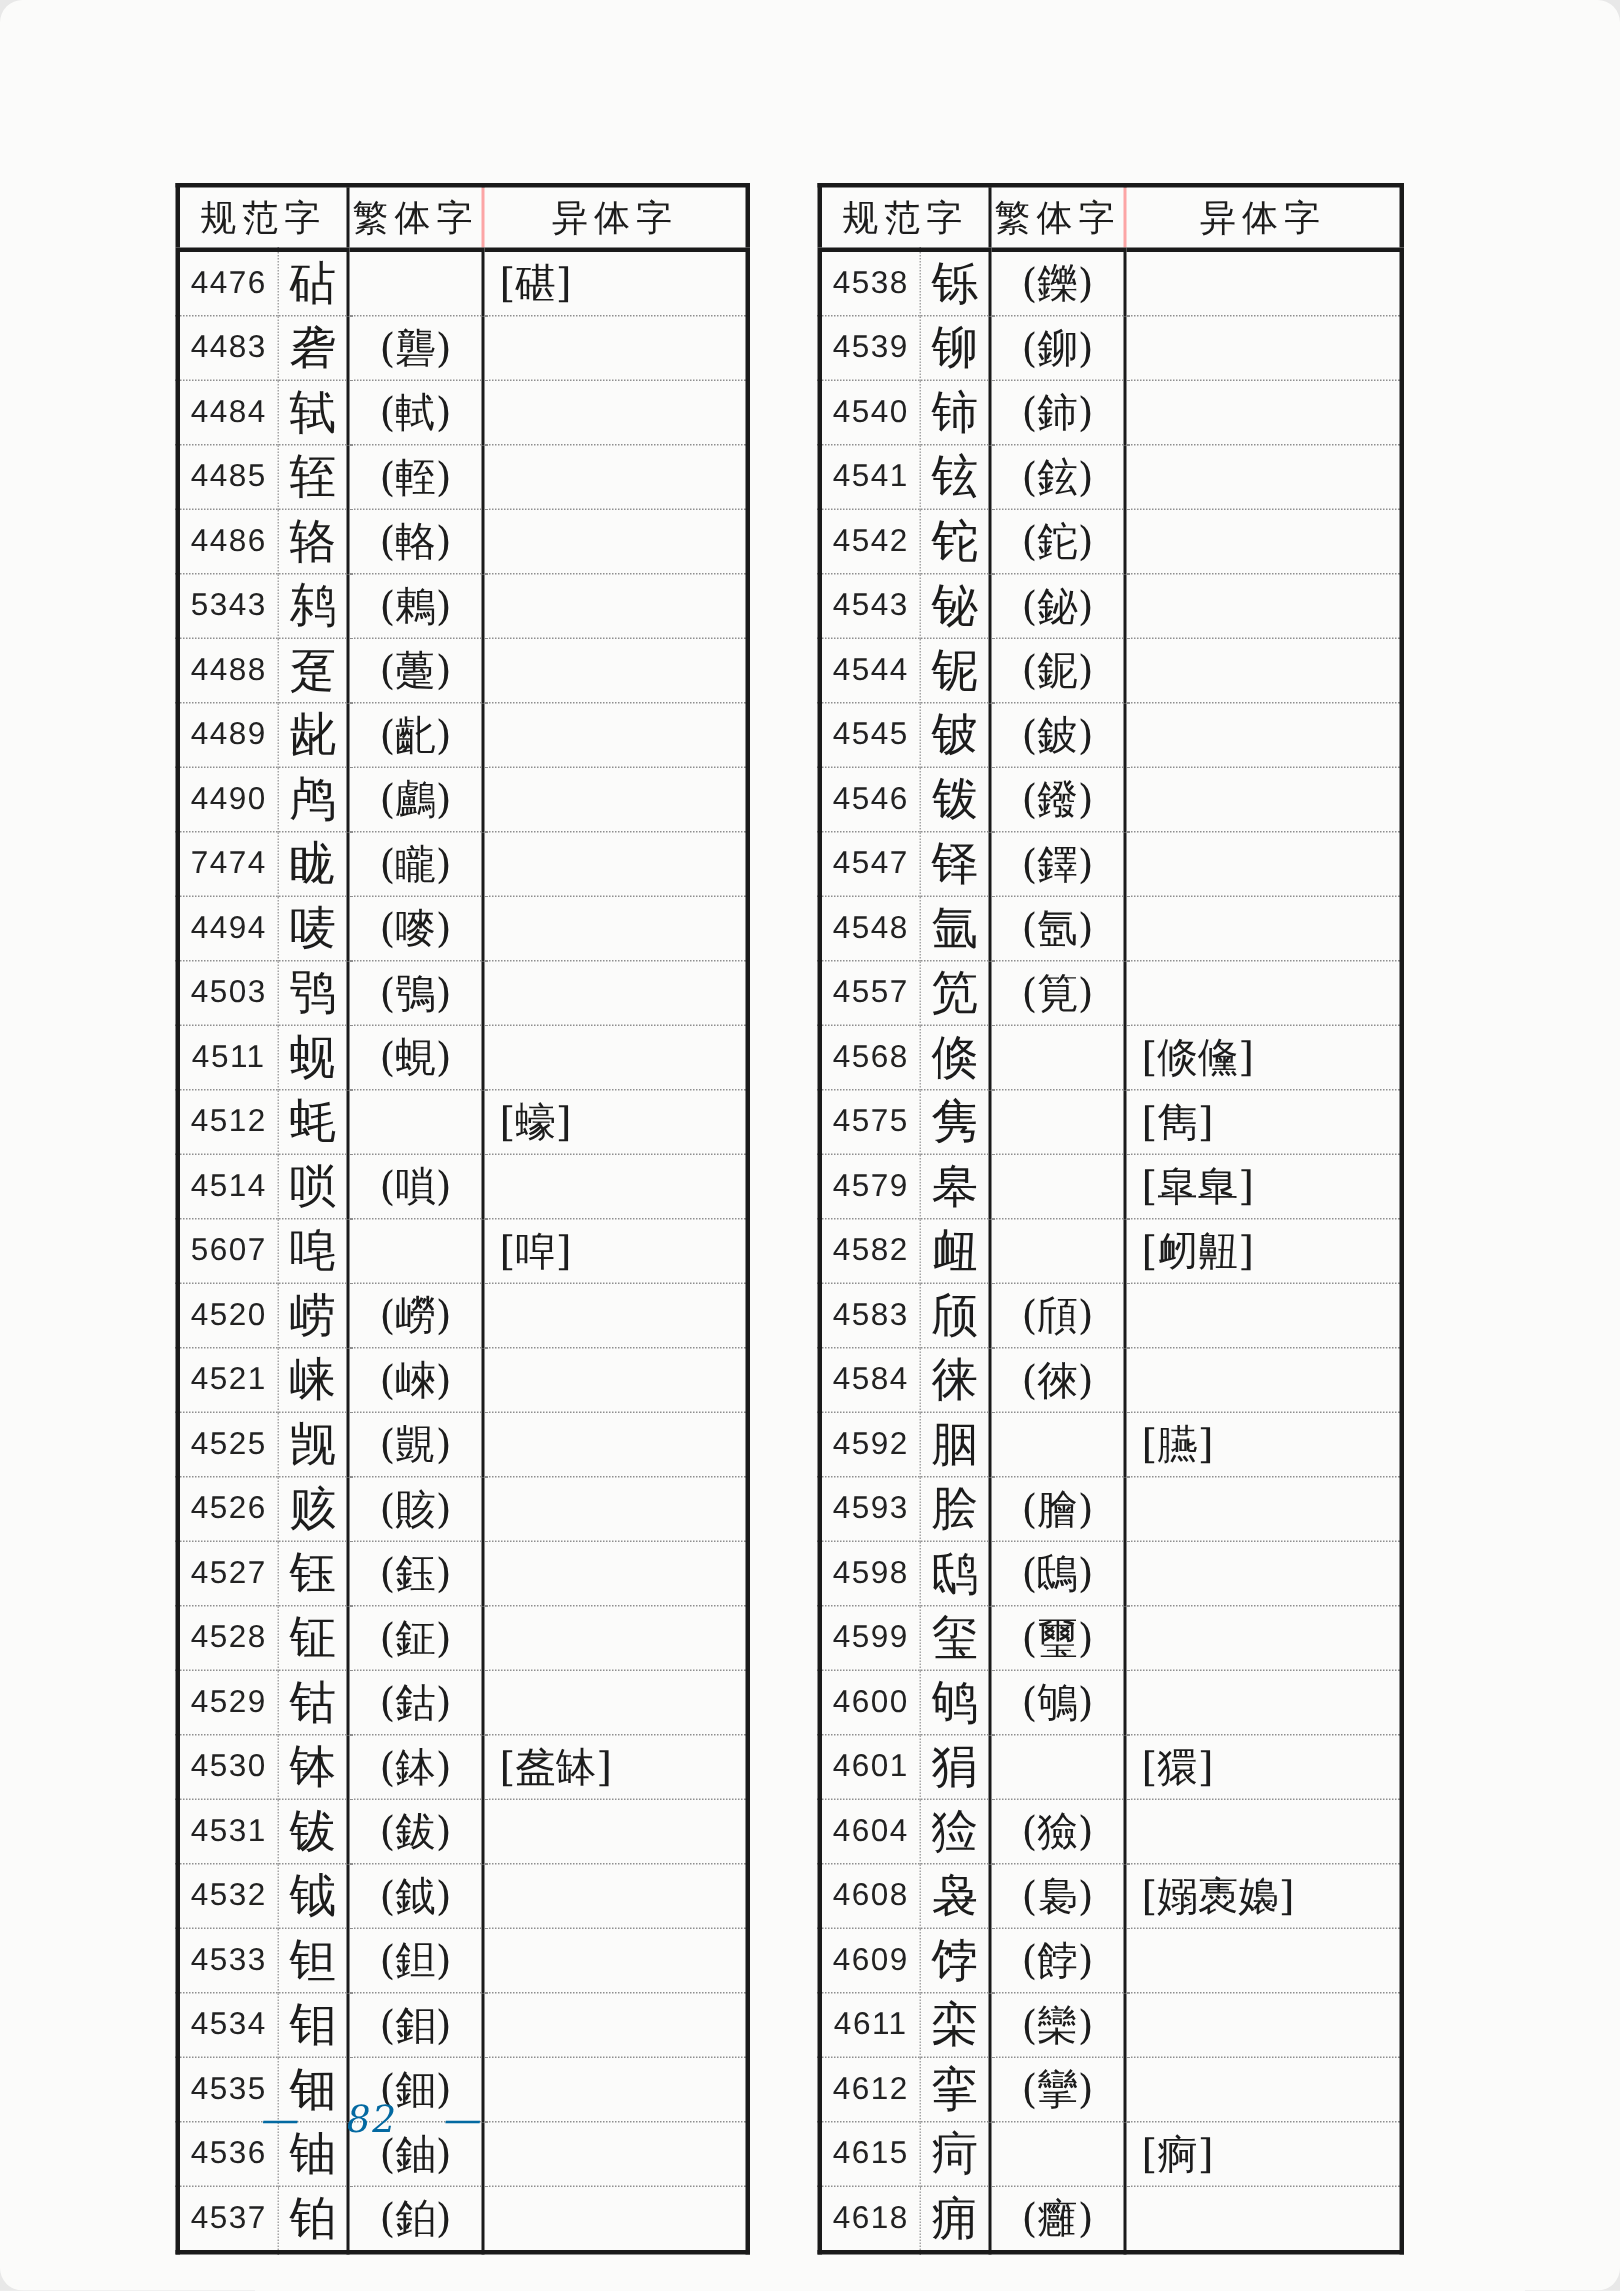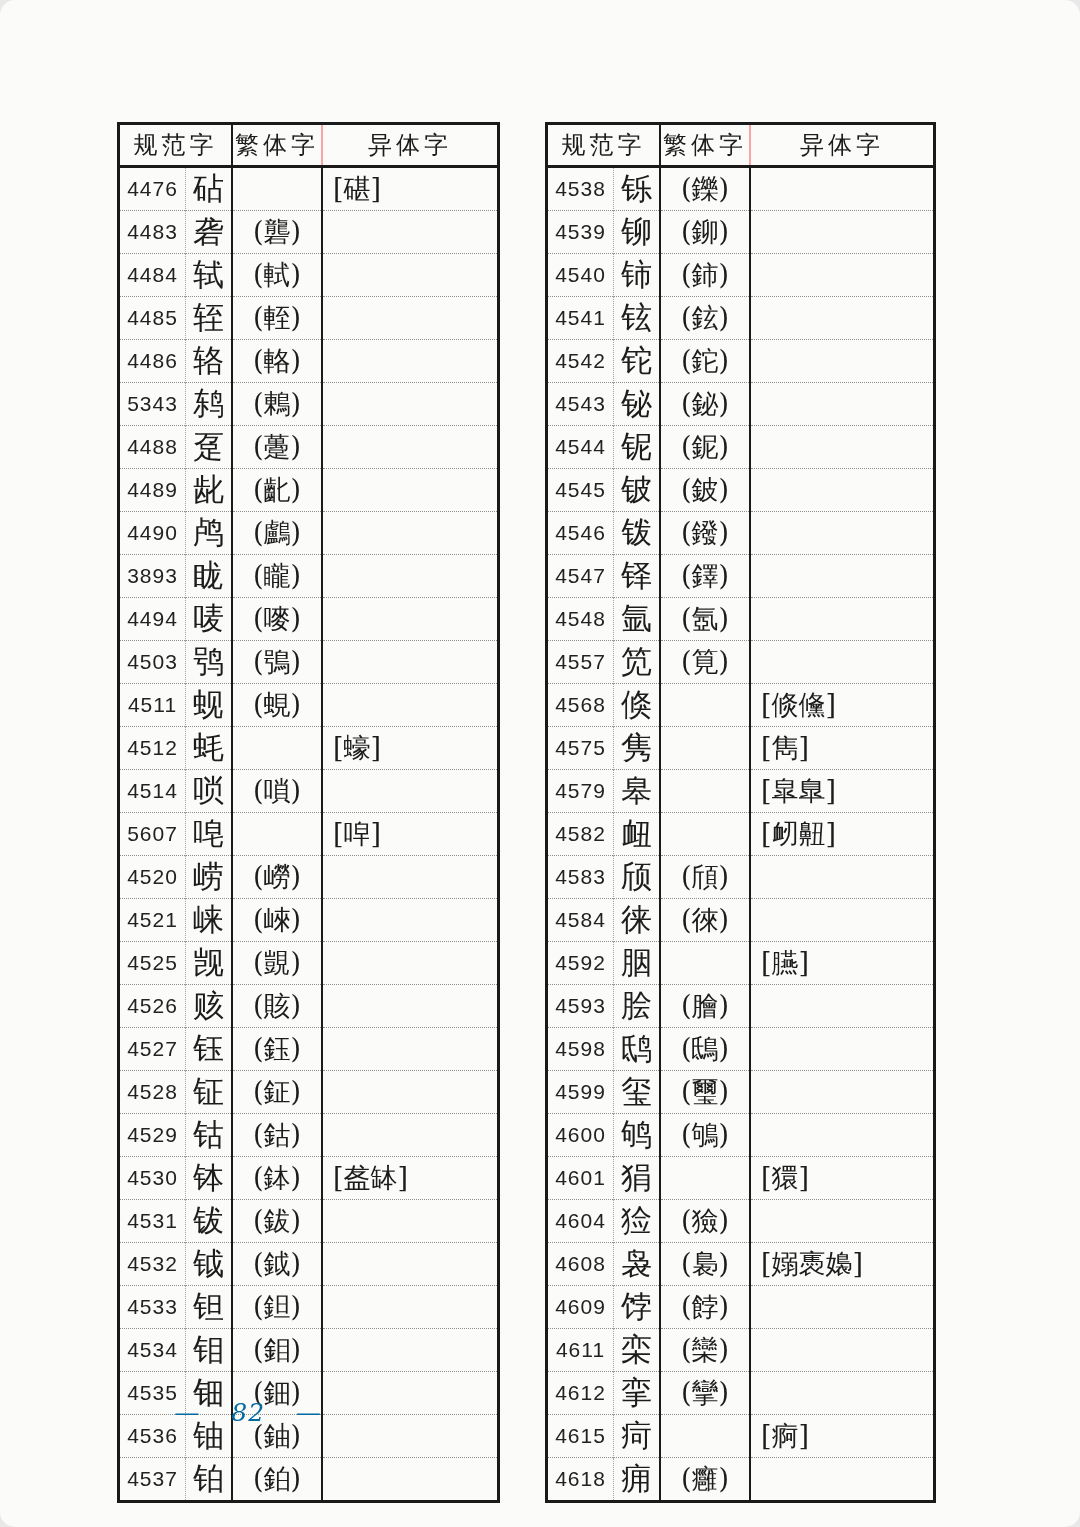--- a/index.html
+++ b/index.html
@@ -164,21 +164,21 @@
   </tr>
 
   <tr>
     <td class="c-num">4490</td>
     <td class="c-std">鸬</td>
     <td class="c-trad">(鸕)</td>
     <td class="c-var"></td>
   </tr>
 
   <tr>
-    <td class="c-num">3893</td>
+    <td class="c-num">7474</td>
     <td class="c-std">眬</td>
     <td class="c-trad">(矓)</td>
     <td class="c-var"></td>
   </tr>
 
   <tr>
     <td class="c-num">4494</td>
     <td class="c-std">唛</td>
     <td class="c-trad">(嘜)</td>
     <td class="c-var"></td>

